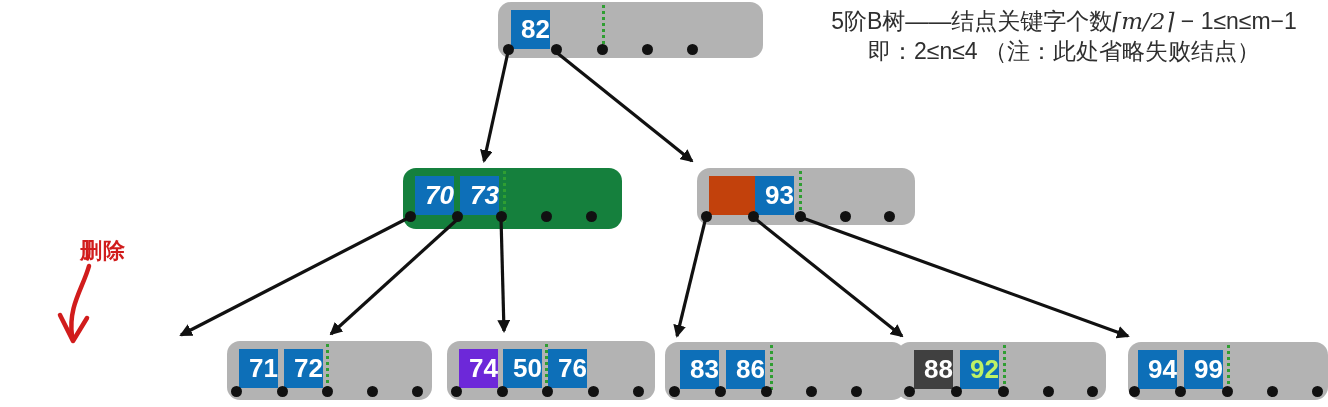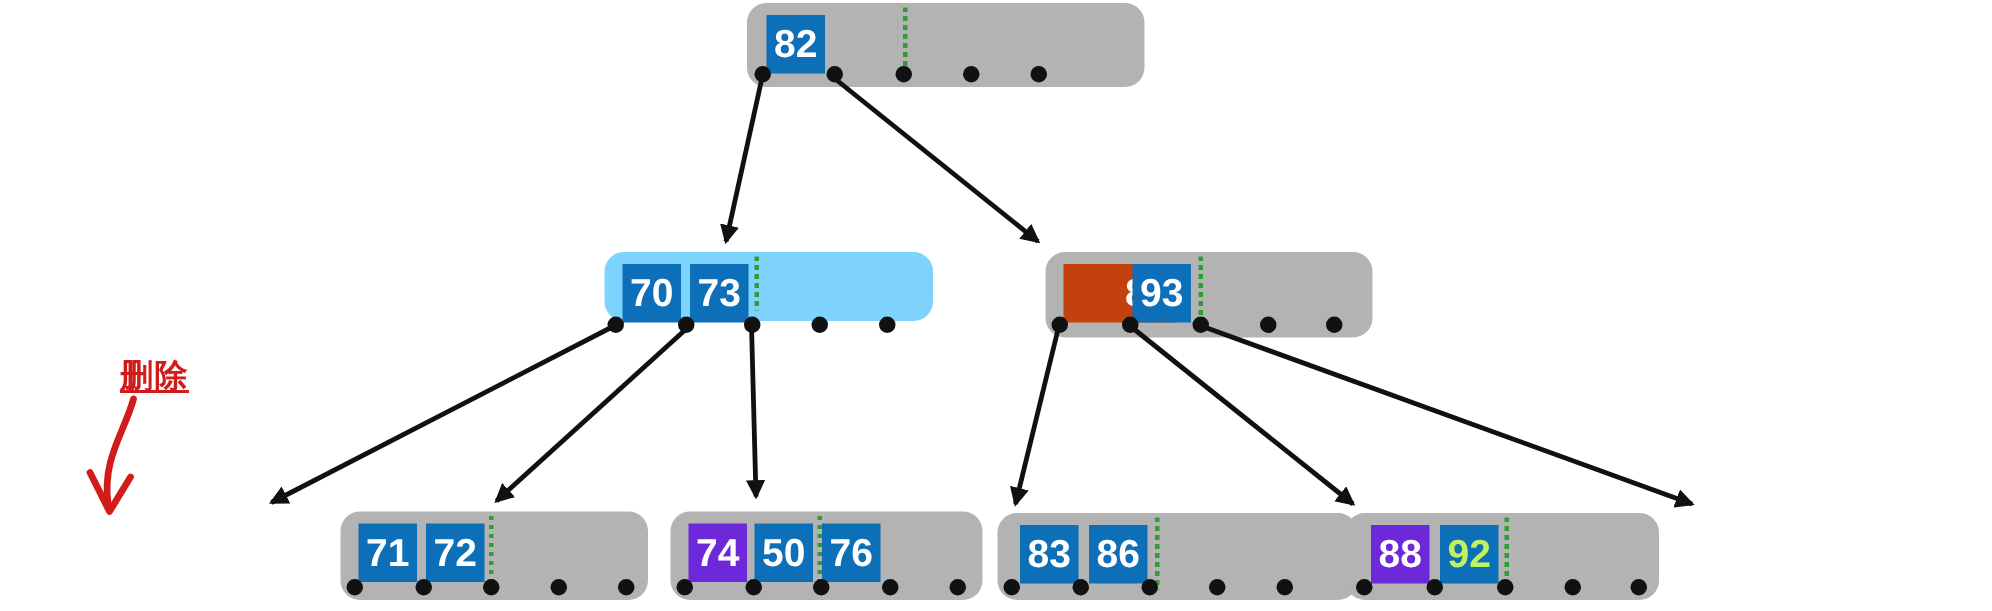--- a/index.html
+++ b/index.html
@@ -19,21 +19,21 @@
     background:#b3b3b3;
     border-radius:13px;
   }
   .key-cell{
     position:absolute;
     top:8px;width:39px;height:39px;
     background:#0d6fb8;
     color:#ffffff;
     font-weight:bold;
     font-size:26px;line-height:39px;
-    text-align:center;
+    text-align:right;
   }
   .sep-line{
     position:absolute;
     top:3px;bottom:7px;width:3px;
     background:repeating-linear-gradient(to bottom,#2f9e32 0 3px,transparent 3px 6px);
   }
   .ptr-dot{
     position:absolute;
     width:11px;height:11px;border-radius:50%;
     background:#111111;
@@ -53,39 +53,38 @@
     font-style:italic;
   }
   .delete-label{
     position:absolute;
     left:80px;top:236px;
     z-index:2;
     color:#d11c1c;
     font-size:22px;
     font-weight:bold;
     letter-spacing:1px;
-    text-decoration:underline;
   }
 </style>
 </head>
 <body>
 
 <div class="stage">
 
   <div class="layer nodes">
       <div class="tree-node" style="left: 498px; top: 2px; width: 265px; height: 56px; background: rgb(179, 179, 179);">
         <div class="key-cell" style="left: 13px; background: rgb(13, 111, 184); color: rgb(255, 255, 255);">82</div>
         <div class="sep-line" style="left: 104px;"></div>
         <div class="ptr-dot" style="left: 5px; top: 42px; background: rgb(17, 17, 17);"></div>
         <div class="ptr-dot" style="left: 53px; top: 42px; background: rgb(17, 17, 17);"></div>
         <div class="ptr-dot" style="left: 99px; top: 42px; background: rgb(17, 17, 17);"></div>
         <div class="ptr-dot" style="left: 144px; top: 42px; background: rgb(17, 17, 17);"></div>
         <div class="ptr-dot" style="left: 189px; top: 42px; background: rgb(17, 17, 17);"></div>
       </div>
-      <div class="tree-node" style="left: 403px; top: 168px; width: 219px; height: 46px; background: #7dd3fc;">
+      <div class="tree-node" style="left: 403px; top: 168px; width: 219px; height: 61px; background: #15803d; font-style: italic;">
         <div class="key-cell" style="left: 12px; background: rgb(13, 111, 184); color: rgb(255, 255, 255);">70</div>
         <div class="key-cell" style="left: 57px; background: rgb(13, 111, 184); color: rgb(255, 255, 255);">73</div>
         <div class="sep-line" style="left: 100px;"></div>
         <div class="ptr-dot" style="left: 2px; top: 43px; background: rgb(17, 17, 17);"></div>
         <div class="ptr-dot" style="left: 49px; top: 43px; background: rgb(17, 17, 17);"></div>
         <div class="ptr-dot" style="left: 93px; top: 43px; background: rgb(17, 17, 17);"></div>
         <div class="ptr-dot" style="left: 138px; top: 43px; background: rgb(17, 17, 17);"></div>
         <div class="ptr-dot" style="left: 183px; top: 43px; background: rgb(17, 17, 17);"></div>
       </div>
       <div class="tree-node" style="left: 697px; top: 168px; width: 218px; height: 57px; background: rgb(179, 179, 179);">
@@ -123,28 +122,38 @@
         <div class="key-cell" style="left: 15px; background: rgb(13, 111, 184); color: rgb(255, 255, 255);">83</div>
         <div class="key-cell" style="left: 61px; background: rgb(13, 111, 184); color: rgb(255, 255, 255);">86</div>
         <div class="sep-line" style="left: 105px;"></div>
         <div class="ptr-dot" style="left: 4px; top: 44px; background: rgb(17, 17, 17);"></div>
         <div class="ptr-dot" style="left: 50px; top: 44px; background: rgb(17, 17, 17);"></div>
         <div class="ptr-dot" style="left: 96px; top: 44px; background: rgb(17, 17, 17);"></div>
         <div class="ptr-dot" style="left: 141px; top: 44px; background: rgb(17, 17, 17);"></div>
         <div class="ptr-dot" style="left: 186px; top: 44px; background: rgb(17, 17, 17);"></div>
       </div>
       <div class="tree-node" style="left: 897px; top: 342px; width: 209px; height: 58px; background: rgb(179, 179, 179);">
-        <div class="key-cell" style="left: 17px; background: #6d28d9; color: rgb(255, 255, 255);">88</div>
+        <div class="key-cell" style="left: 17px; background: #404040; color: rgb(255, 255, 255);">88</div>
         <div class="key-cell" style="left: 63px; background: rgb(13, 111, 184); color: #bef264;">92</div>
         <div class="sep-line" style="left: 106px;"></div>
         <div class="ptr-dot" style="left: 7px; top: 44px; background: rgb(17, 17, 17);"></div>
         <div class="ptr-dot" style="left: 54px; top: 44px; background: rgb(17, 17, 17);"></div>
         <div class="ptr-dot" style="left: 101px; top: 44px; background: rgb(17, 17, 17);"></div>
         <div class="ptr-dot" style="left: 146px; top: 44px; background: rgb(17, 17, 17);"></div>
         <div class="ptr-dot" style="left: 190px; top: 44px; background: rgb(17, 17, 17);"></div>
+      </div>
+      <div class="tree-node" style="left: 1128px; top: 342px; width: 200px; height: 58px; background: rgb(179, 179, 179);">
+        <div class="key-cell" style="left: 10px; background: rgb(13, 111, 184); color: rgb(255, 255, 255);">94</div>
+        <div class="key-cell" style="left: 56px; background: rgb(13, 111, 184); color: rgb(255, 255, 255);">99</div>
+        <div class="sep-line" style="left: 99px;"></div>
+        <div class="ptr-dot" style="left: 1px; top: 44px; background: rgb(17, 17, 17);"></div>
+        <div class="ptr-dot" style="left: 47px; top: 44px; background: rgb(17, 17, 17);"></div>
+        <div class="ptr-dot" style="left: 94px; top: 44px; background: rgb(17, 17, 17);"></div>
+        <div class="ptr-dot" style="left: 139px; top: 44px; background: rgb(17, 17, 17);"></div>
+        <div class="ptr-dot" style="left: 184px; top: 44px; background: rgb(17, 17, 17);"></div>
       </div>
     </div>
 
   <svg class="overlay" width="1328" height="407" viewBox="0 0 1328 407">
     <defs>
       <marker id="arrow-black" viewBox="0 0 10 10" refX="8.5" refY="5" markerWidth="4" markerHeight="4" orient="auto-start-reverse" markerUnits="strokeWidth">
         <path d="M0,0 L10,5 L0,10 z" fill="#111111"></path>
       </marker>
     </defs>
     <g id="edge-group">
@@ -156,16 +165,20 @@
         <line x1="706" y1="217" x2="677" y2="336" stroke="#111111" stroke-width="3.2" marker-end="url(#arrow-black)"></line>
         <line x1="753" y1="217" x2="902" y2="336" stroke="#111111" stroke-width="3.2" marker-end="url(#arrow-black)"></line>
         <line x1="800" y1="217" x2="1128" y2="336" stroke="#111111" stroke-width="3.2" marker-end="url(#arrow-black)"></line>
       </g>
     <g id="red-group">
         <path d="M 89,266 C 83,288 68,306 72,336" fill="none" stroke="#d11c1c" stroke-width="4.5" stroke-linecap="round"></path>
         <polyline points="60,315 73,341 87,318" fill="none" stroke="#d11c1c" stroke-width="4.5" stroke-linecap="round" stroke-linejoin="round"></polyline>
       </g>
   </svg>
 
+  <div class="annotation">
+    <div><span>5阶B树——结点关键字个数</span><span class="math">⌈m/2⌉</span><span> − 1≤n≤m−1</span></div>
+    <div>即：2≤n≤4 （注：此处省略失败结点）</div>
+  </div>
 
   <div class="delete-label">删除</div>
 
 </div>
 
 </body></html>

